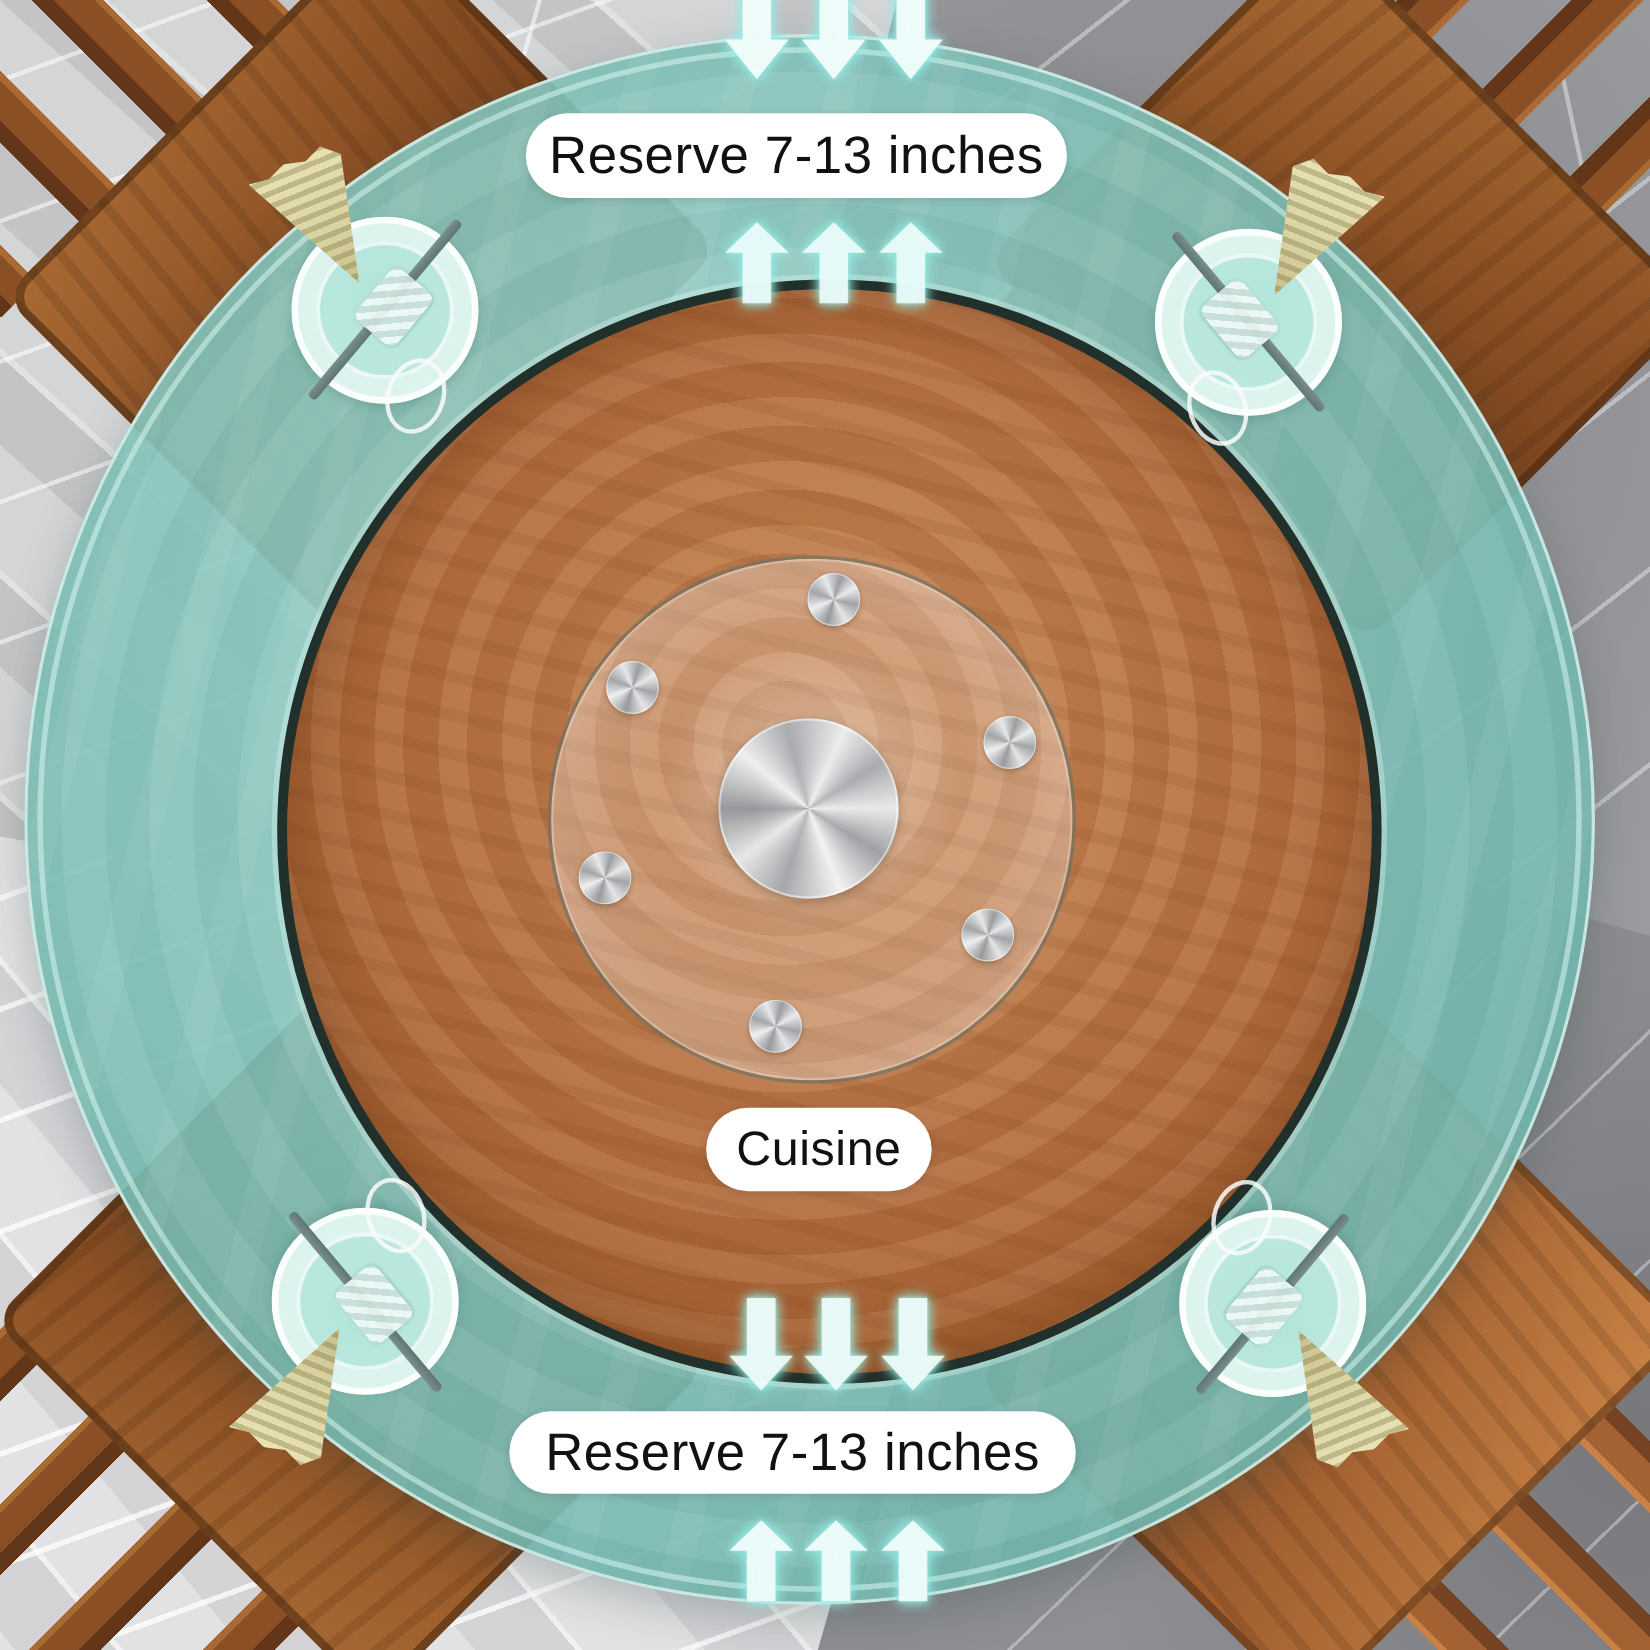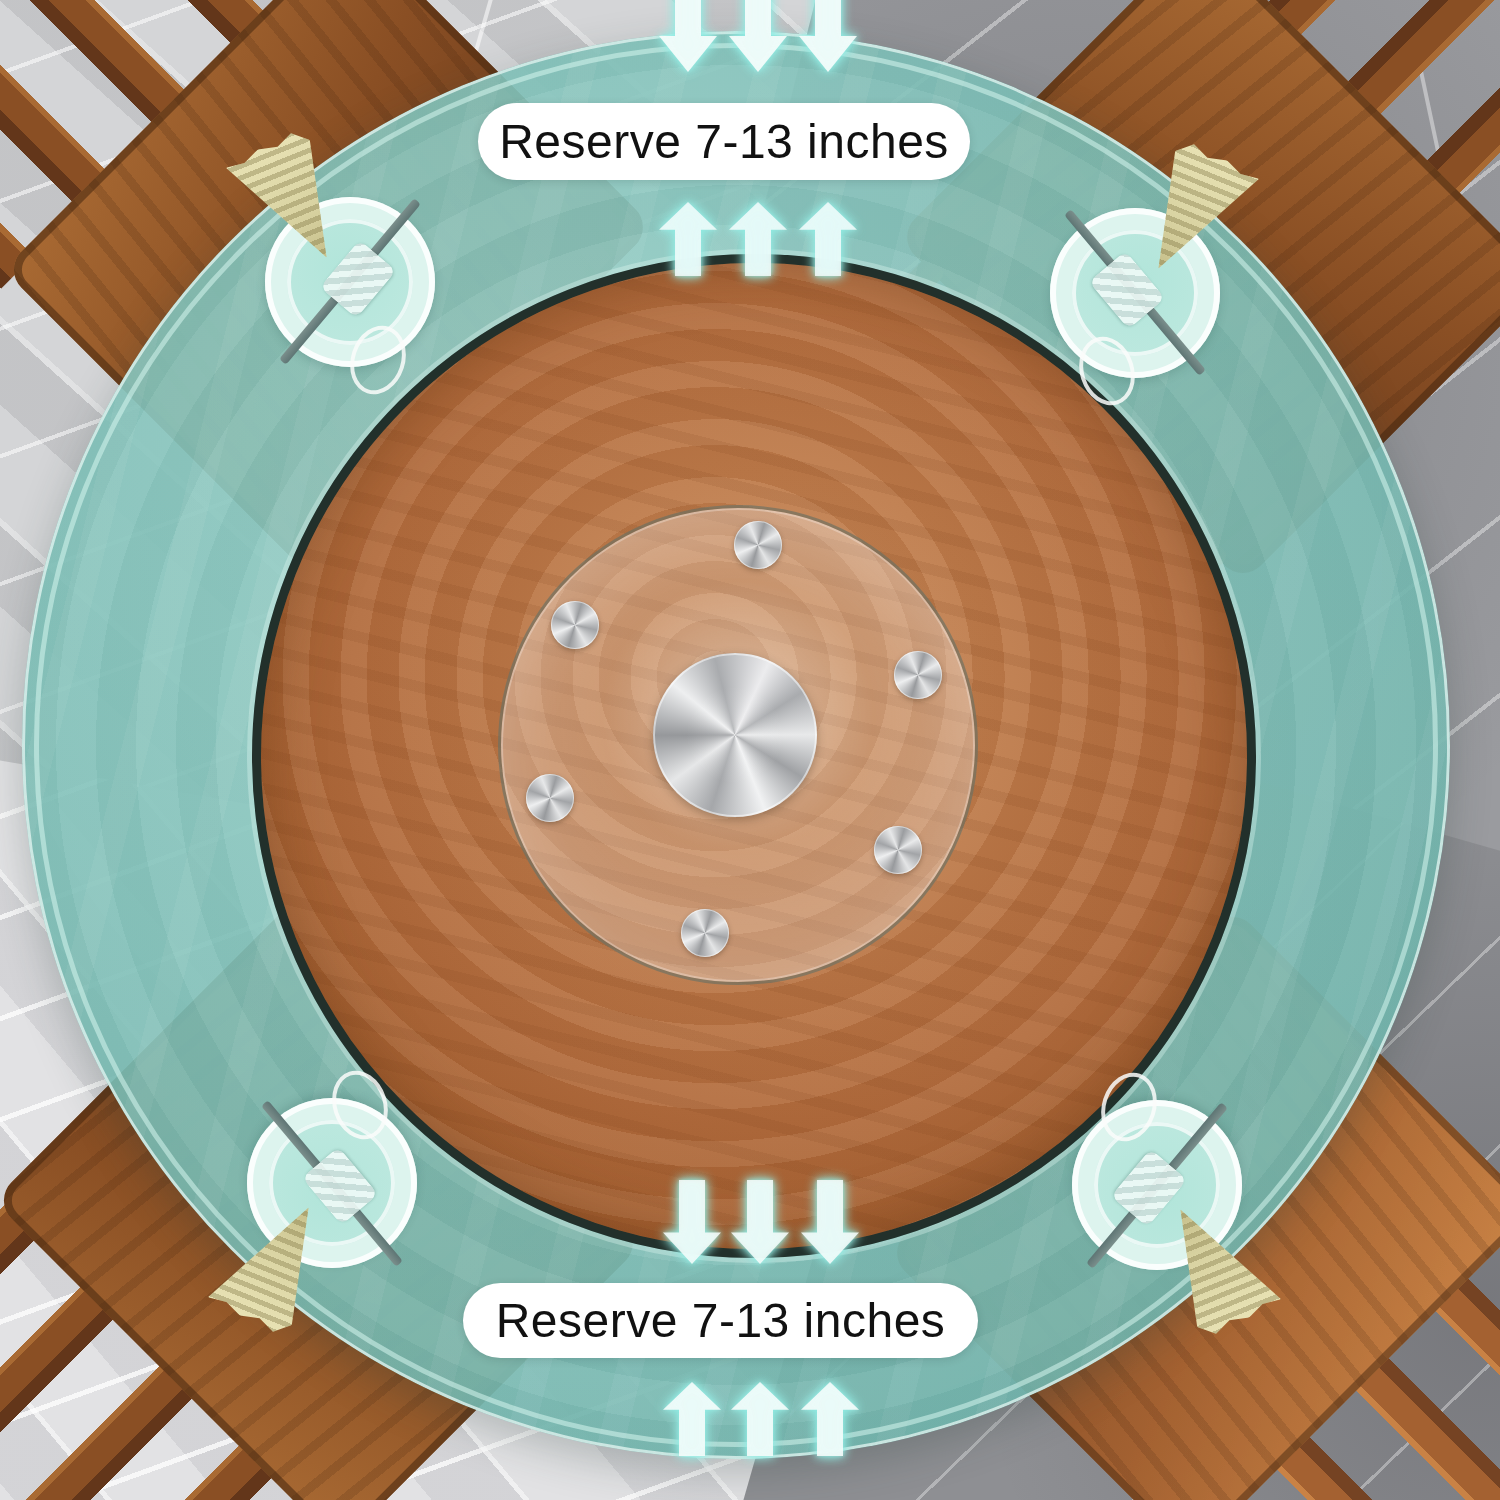--- a/index.html
+++ b/index.html
@@ -288,14 +288,15 @@
       </svg>
     </div>
   <div class="abs arrow a-bu a-bu3">
     <svg viewBox="0 0 58 96" preserveAspectRatio="none">
         <path d="M29 0 L58 36 L42 36 L42 96 L16 96 L16 36 L0 36 Z" fill="rgba(248,253,252,.88)"></path>
       </svg>
     </div>
 
   <div class="abs pill pill-reserve-top">Reserve 7-13 inches</div>
   <div class="abs pill pill-reserve-bottom">Reserve 7-13 inches</div>
+  <div class="abs pill pill-cuisine">Cuisine</div>
 
 </div>
 
 </body></html>

